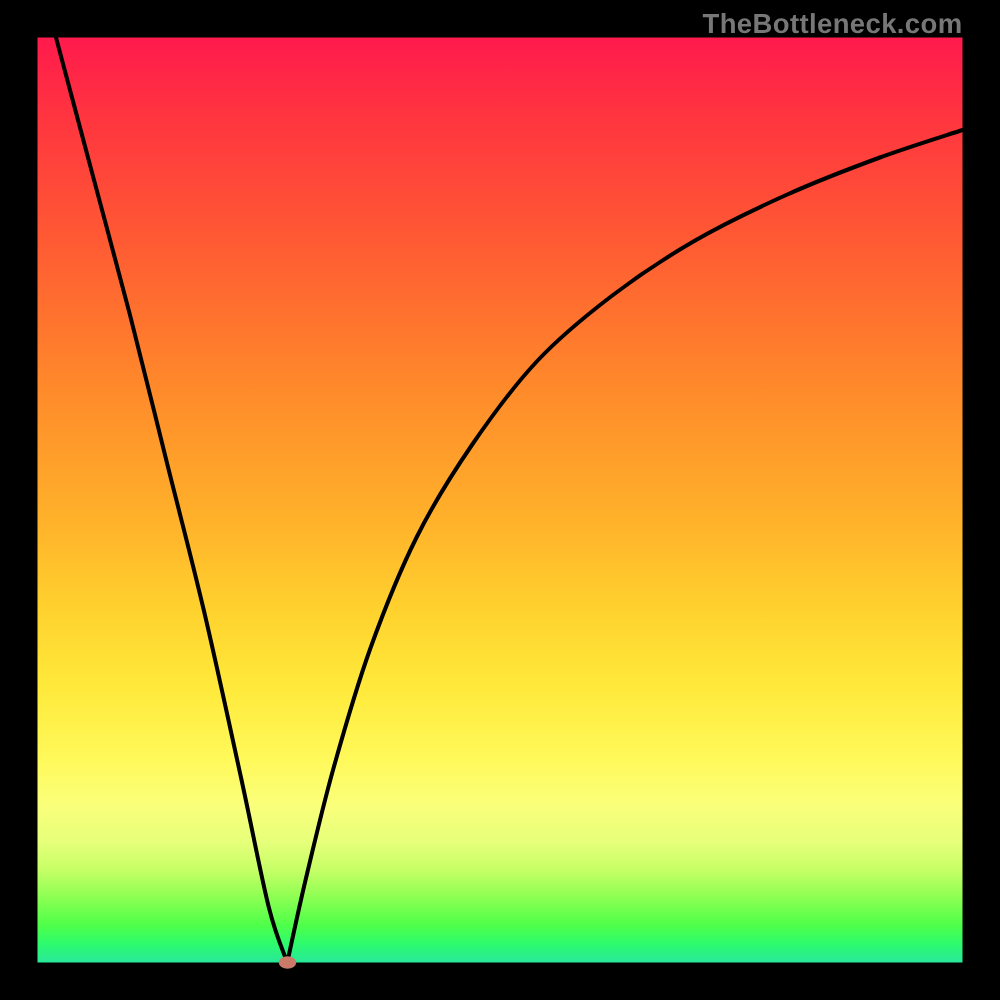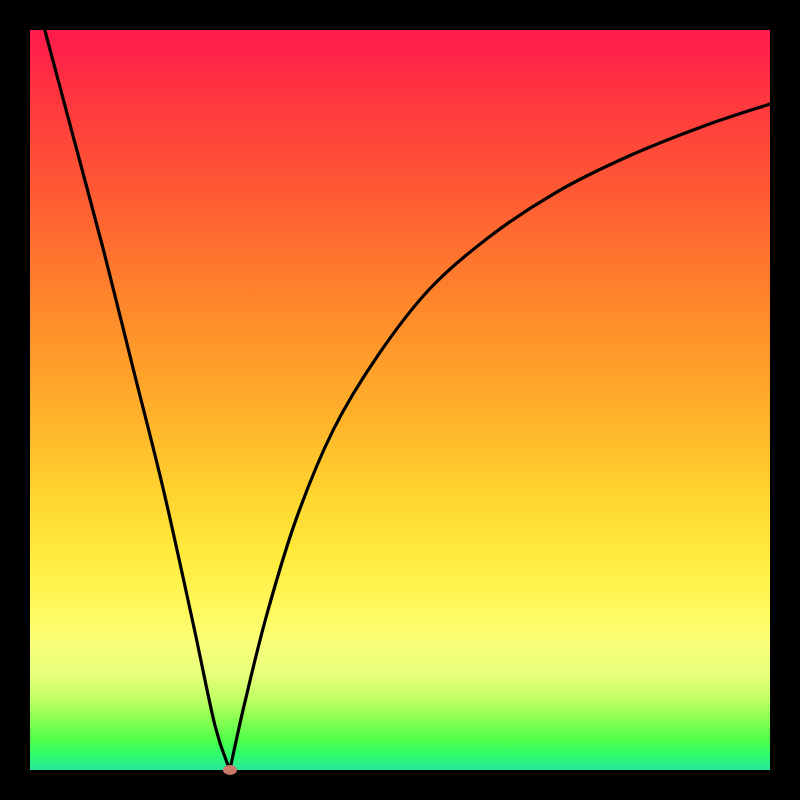--- a/index.html
+++ b/index.html
@@ -76,14 +76,15 @@
 <div class="frame">
 
   <div class="plot-area">
     <svg class="curve" viewBox="0 0 740 740" preserveAspectRatio="none">
 
       <path id="curve-path" fill="none" stroke="#000000" stroke-width="3.2" stroke-linejoin="round" stroke-linecap="round" d="M 14.8 0 C 19.733333333333334 18.5, 34.53333333333333 74, 44.4 111 C 54.266666666666666 148, 64.13333333333333 183.76666666666668, 74 222 C 83.86666666666667 260.23333333333335, 93.73333333333335 300.9333333333333, 103.60000000000001 340.4 C 113.46666666666667 379.8666666666667, 123.33333333333331 416.8666666666667, 133.2 458.8 C 143.06666666666666 500.73333333333335, 154.16666666666669 552.5333333333333, 162.8 592 C 171.43333333333334 631.4666666666667, 178.83333333333334 670.9333333333334, 185 695.6 C 191.16666666666666 720.2666666666667, 197.33333333333334 732.6, 199.8 740 C 202.26666666666668 747.4, 197.33333333333334 751.1, 199.8 740 C 202.26666666666668 728.9, 208.43333333333334 699.3, 214.6 673.4 C 220.76666666666665 647.5, 228.16666666666669 615.4333333333334, 236.8 584.6 C 245.43333333333334 553.7666666666667, 255.29999999999998 519.2333333333333, 266.4 488.4 C 277.5 457.5666666666666, 289.8333333333333 426.7333333333333, 303.4 399.59999999999997 C 316.96666666666664 372.46666666666664, 331.7666666666666 349.0333333333333, 347.79999999999995 325.59999999999997 C 363.8333333333333 302.16666666666663, 381.1 278.73333333333335, 399.6 259 C 418.1 239.26666666666668, 437.83333333333337 223.23333333333338, 458.8 207.20000000000005 C 479.76666666666665 191.1666666666667, 501.96666666666664 176.36666666666662, 525.4 162.79999999999995 C 548.8333333333334 149.2333333333333, 574.7333333333335 136.90000000000006, 599.4000000000001 125.80000000000007 C 624.0666666666667 114.70000000000009, 649.9666666666667 104.83333333333339, 673.4 96.20000000000005 C 696.8333333333333 87.5666666666667, 728.9 77.7, 740 74"></path>
     </svg>
     <div class="marker" id="min-marker" style="left: 192.8px; top: 735px; background: rgb(203, 122, 106);"></div>
   </div>
 
+  <div class="watermark">TheBottleneck.com</div>
 
 </div>
 
 </body></html>

